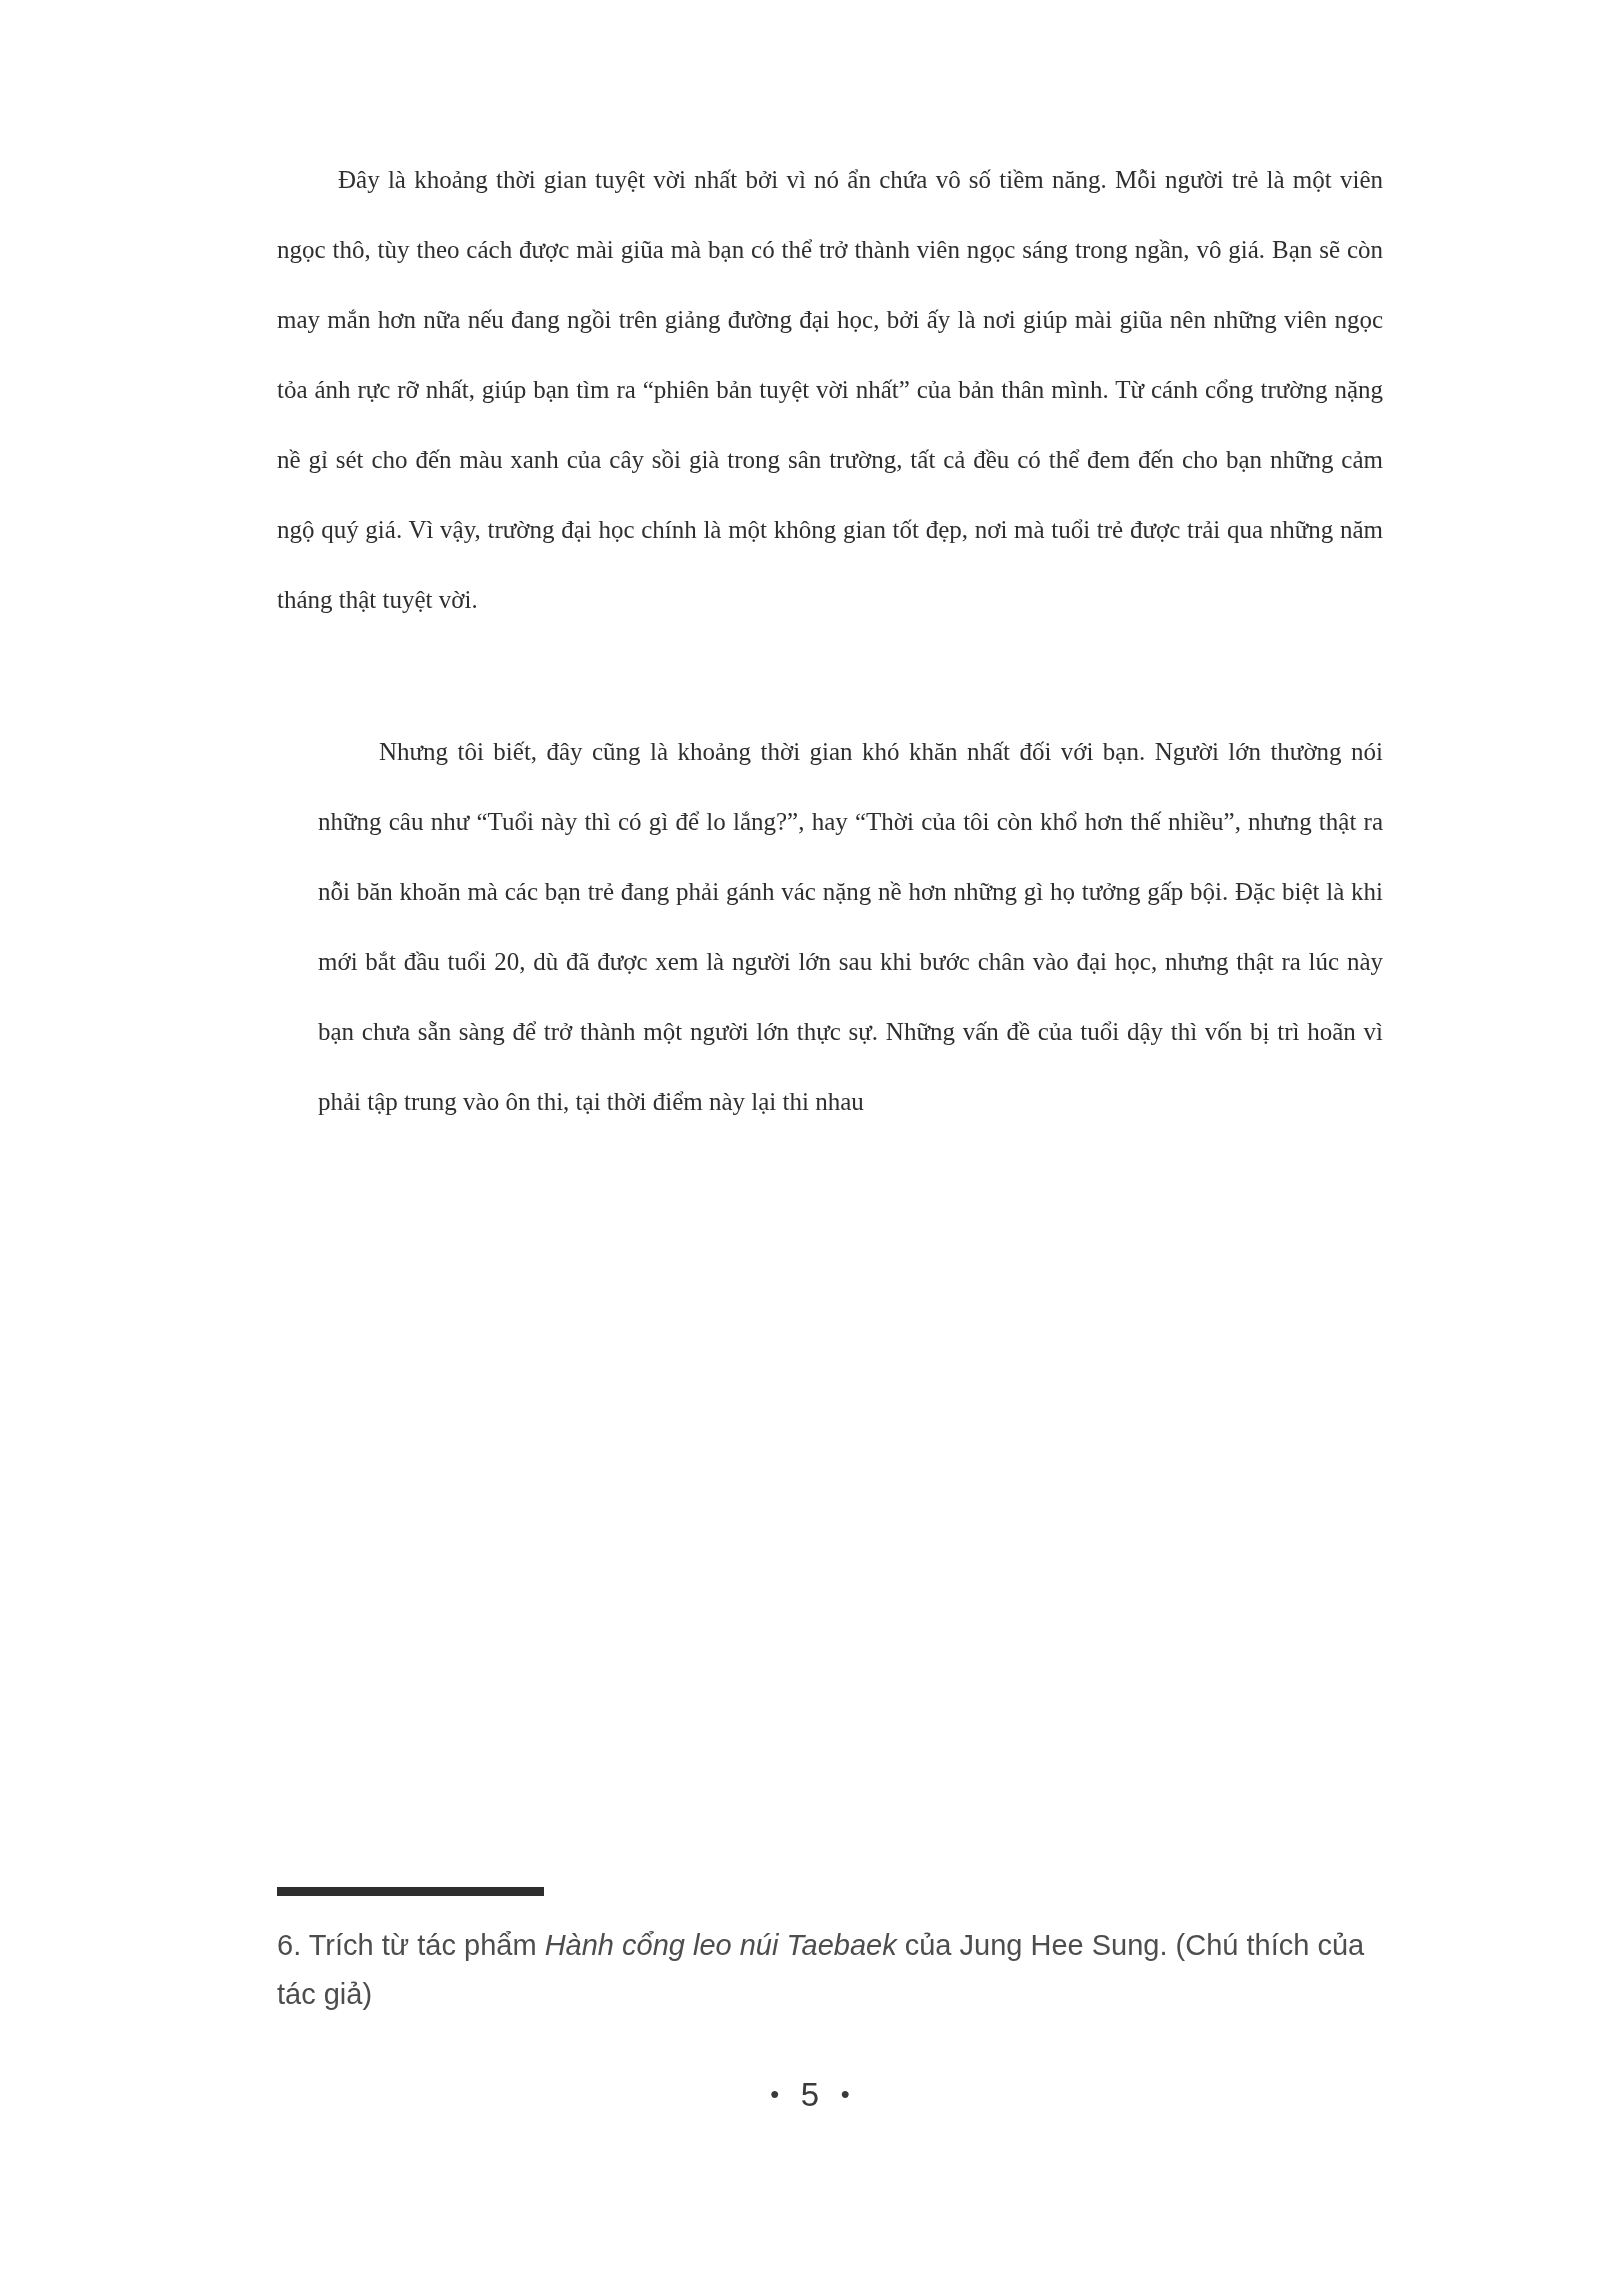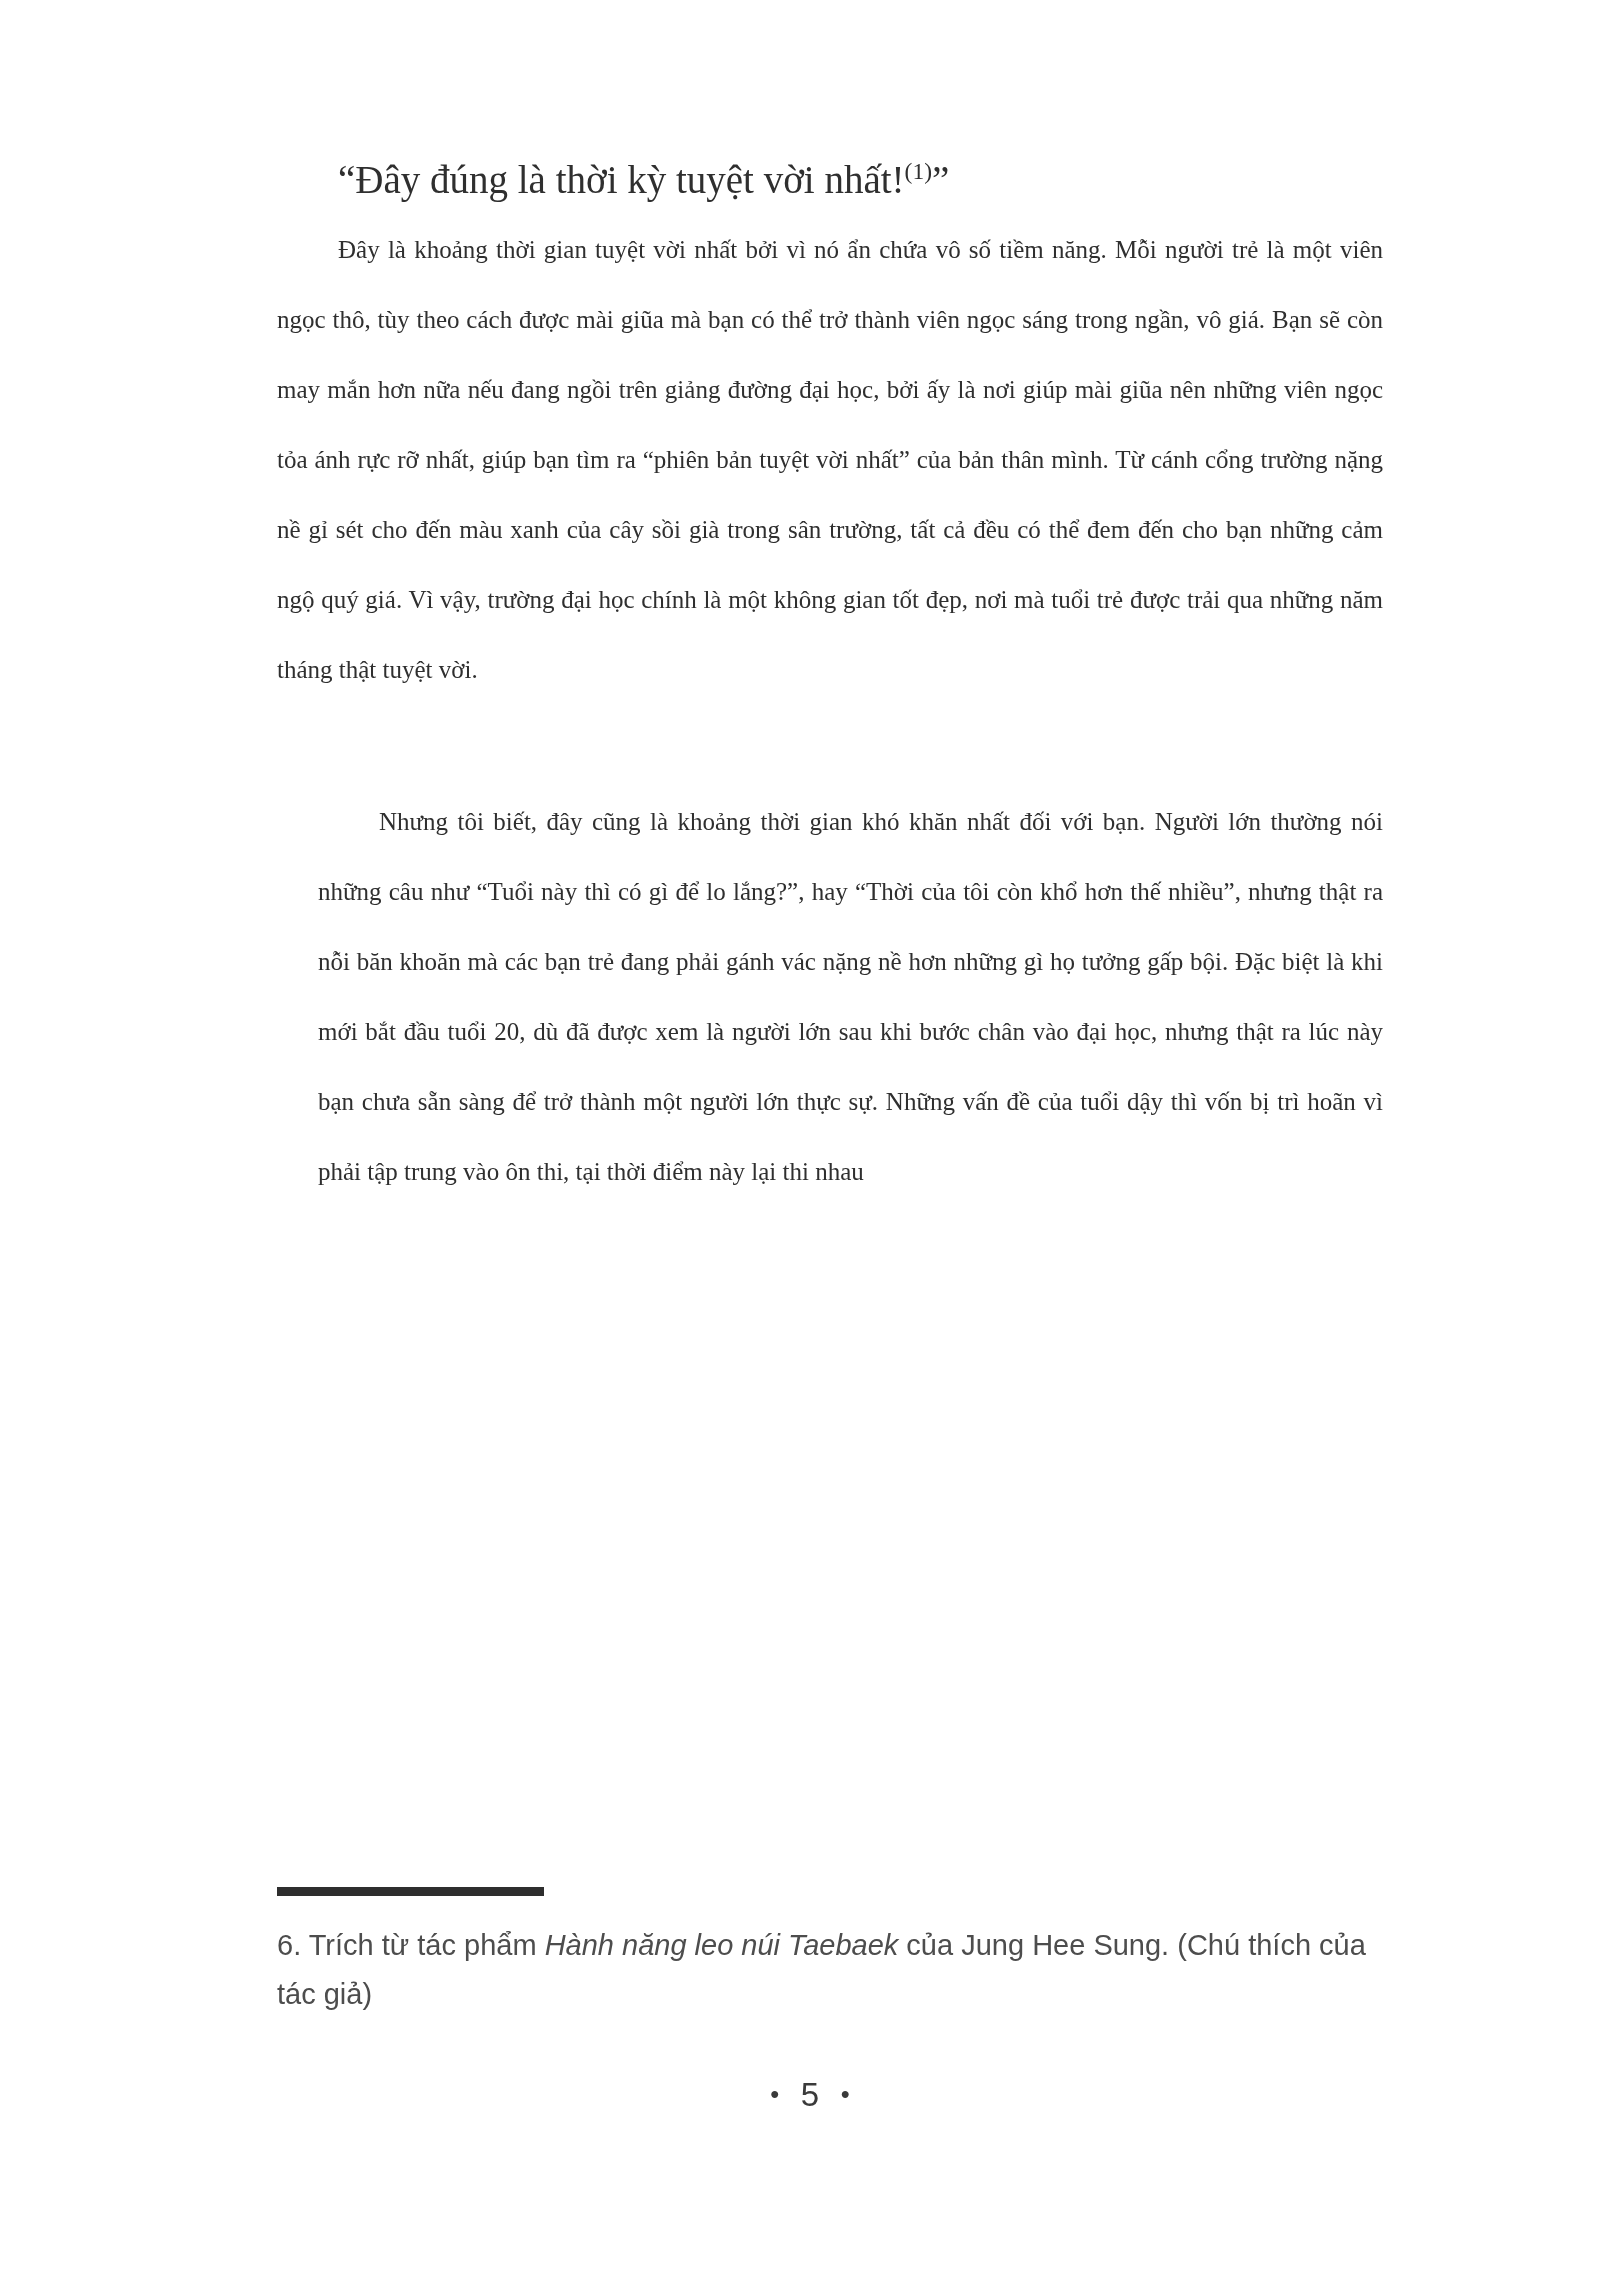--- a/index.html
+++ b/index.html
@@ -86,29 +86,28 @@
     margin: 0 21.6px;
   }
 </style>
 </head>
 <body>
 
 <div class="page">
 
   <div class="content">
 
-    <p class="quote-line"><span>“Đây đúng là thời kỳ tuyệt vời nhất!</span><sup class="footref">(1)</sup><span>”</span></p>
 
     <p class="para">Đây là khoảng thời gian tuyệt vời nhất bởi vì nó ẩn chứa vô số tiềm năng. Mỗi người trẻ là một viên ngọc thô, tùy theo cách được mài giũa mà bạn có thể trở thành viên ngọc sáng trong ngần, vô giá. Bạn sẽ còn may mắn hơn nữa nếu đang ngồi trên giảng đường đại học, bởi ấy là nơi giúp mài giũa nên những viên ngọc tỏa ánh rực rỡ nhất, giúp bạn tìm ra “phiên bản tuyệt vời nhất” của bản thân mình. Từ cánh cổng trường nặng nề gỉ sét cho đến màu xanh của cây sồi già trong sân trường, tất cả đều có thể đem đến cho bạn những cảm ngộ quý giá. Vì vậy, trường đại học chính là một không gian tốt đẹp, nơi mà tuổi trẻ được trải qua những năm tháng thật tuyệt vời.</p>
 
     <p class="para second">Nhưng tôi biết, đây cũng là khoảng thời gian khó khăn nhất đối với bạn. Người lớn thường nói những câu như “Tuổi này thì có gì để lo lắng?”, hay “Thời của tôi còn khổ hơn thế nhiều”, nhưng thật ra nỗi băn khoăn mà các bạn trẻ đang phải gánh vác nặng nề hơn những gì họ tưởng gấp bội. Đặc biệt là khi mới bắt đầu tuổi 20, dù đã được xem là người lớn sau khi bước chân vào đại học, nhưng thật ra lúc này bạn chưa sẵn sàng để trở thành một người lớn thực sự. Những vấn đề của tuổi dậy thì vốn bị trì hoãn vì phải tập trung vào ôn thi, tại thời điểm này lại thi nhau</p>
 
   </div>
 
   <div class="footnote-block">
     <div class="footnote-rule"></div>
-    <p class="footnote-text"><span>6. Trích từ tác phẩm </span><span class="work-title">Hành năng leo núi Taebaek</span><span> của Jung Hee Sung. (Chú thích của tác giả)</span></p>
+    <p class="footnote-text"><span>6. Trích từ tác phẩm </span><span class="work-title">Hành cổng leo núi Taebaek</span><span> của Jung Hee Sung. (Chú thích của tác giả)</span></p>
   </div>
 
   <div class="page-number"><span class="bullet">•</span><span class="num">5</span><span class="bullet">•</span></div>
 
 </div>
 
 
 </body></html>

